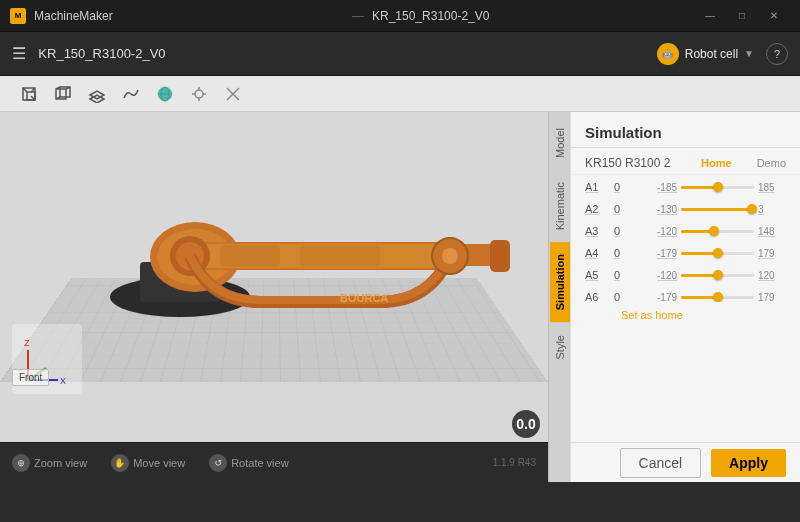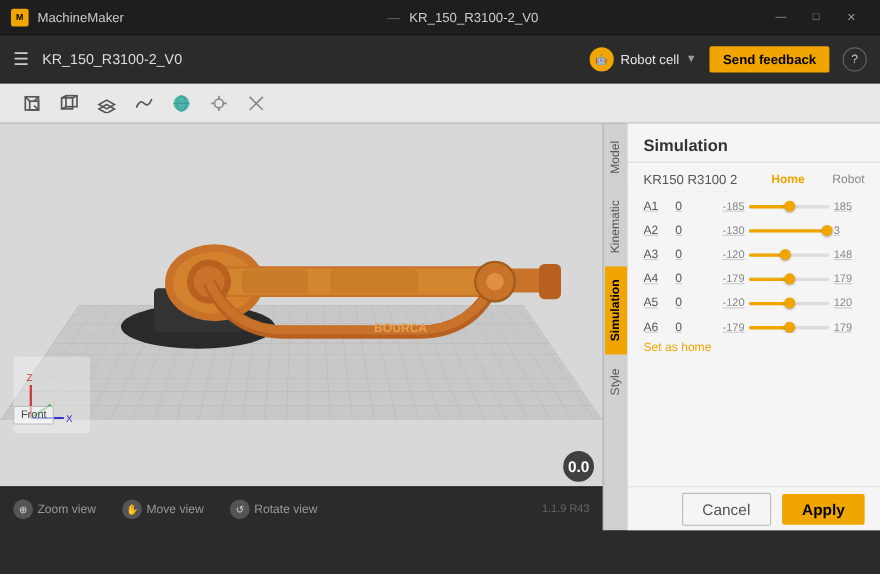--- a/index.html
+++ b/index.html
@@ -120,21 +120,21 @@
     .slider-row { display: flex; align-items: center; margin-bottom: 10px; gap: 4px; text-decoration: underline; }
     .slider-label { width: 16px; font-size: 11px; color: #555; font-weight: 500; }
     .slider-value { width: 24px; font-size: 11px; color: #555; text-align: center; }
     .slider-min { width: 28px; font-size: 10px; color: #888; text-align: right; margin-left: 16px; }
     .slider-max { width: 28px; font-size: 10px; color: #888; text-align: left; }
     .slider-track { flex: 1; height: 3px; background: #ddd; border-radius: 2px; position: relative; }
     .slider-fill { height: 100%; background: #f0a500; border-radius: 2px; }
     .slider-thumb { width: 10px; height: 10px; background: #f0a500; border-radius: 50%; position: absolute; top: -3.5px; transform: translateX(-50%); cursor: pointer; box-shadow: 0 1px 2px rgba(0,0,0,0.3); }
 
     
-    #set-home { padding: 6px 14px; }
+    #set-home { padding: 6px 14px; margin-left: 36px; }
     #set-home a { color: #f0a500; font-size: 11px; cursor: pointer; text-decoration: none; }
 
     
     #action-bar {
       display: flex; align-items: center; justify-content: flex-end;
       height: 40px; background: #f5f5f5;
       border-top: 1px solid #ddd; padding: 0 14px; gap: 10px;
     }
     .action-btn { padding: 6px 18px; font-size: 14px; cursor: pointer; border-radius: 2px; border: none; }
     .cancel-btn { background: transparent; color: #555; border: 1px solid #bbb; }
@@ -164,21 +164,20 @@
 </div>
 
 <div id="top-bar">
   <div class="menu-icon">☰</div>
   <span class="file-name">KR_150_R3100-2_V0</span>
   <div class="robot-cell-area">
     <div class="robot-icon">🤖</div>
     <span class="robot-label">Robot cell</span>
     <span class="chevron">▼</span>
   </div>
-  <button class="feedback-btn">Send feedback</button>
   <div class="help-btn">?</div>
 </div>
 
 <div id="toolbar">
 
   <div class="tool-btn">
     <svg viewBox="0 0 18 18" fill="none" stroke="#555" stroke-width="1.5">
         <rect x="3" y="3" width="12" height="12"></rect>
         <line x1="3" y1="3" x2="7" y2="7"></line>
         <line x1="15" y1="3" x2="11" y2="7"></line>
@@ -320,21 +319,21 @@
   </div>
 
   <div id="right-panel">
     <div id="panel-header">
       <h2>Simulation</h2>
     </div>
     <div id="panel-subheader">
       <span class="robot-name">KR150 R3100 2</span>
       <div class="link-group">
         <a class="link-btn active">Home</a>
-        <a class="link-btn inactive">Robot</a>
+        <a class="link-btn inactive">Demo</a>
       </div>
     </div>
 
     <div id="sliders-area">
 
       <div class="slider-row">
         <span class="slider-label">A1</span>
         <span class="slider-value">0</span>
         <span class="slider-min">-185</span>
         <div class="slider-track">

